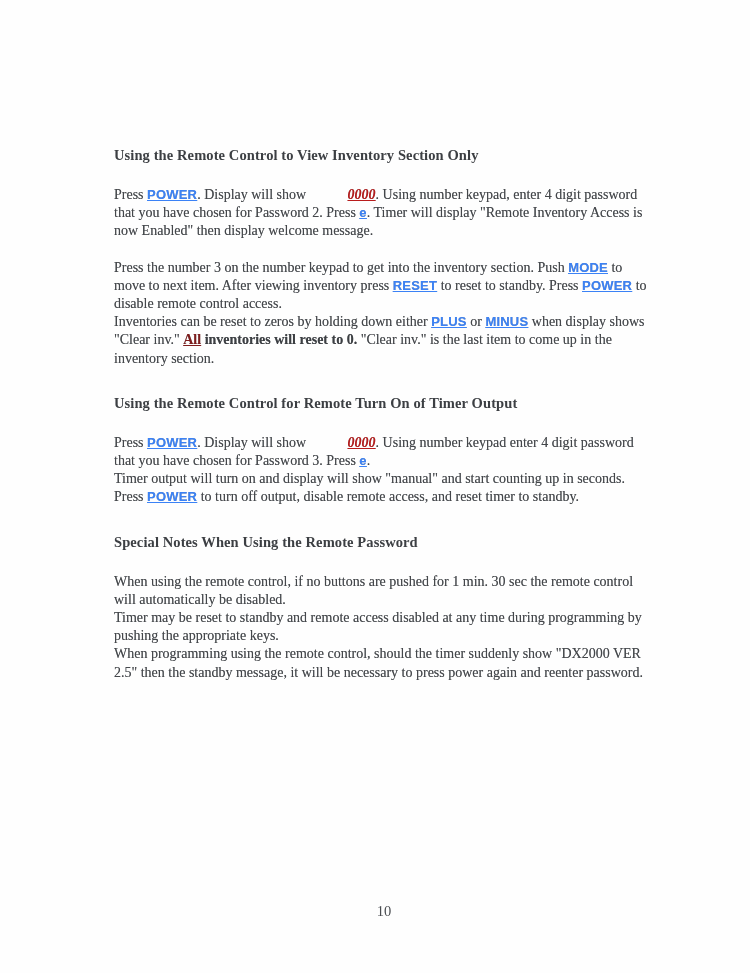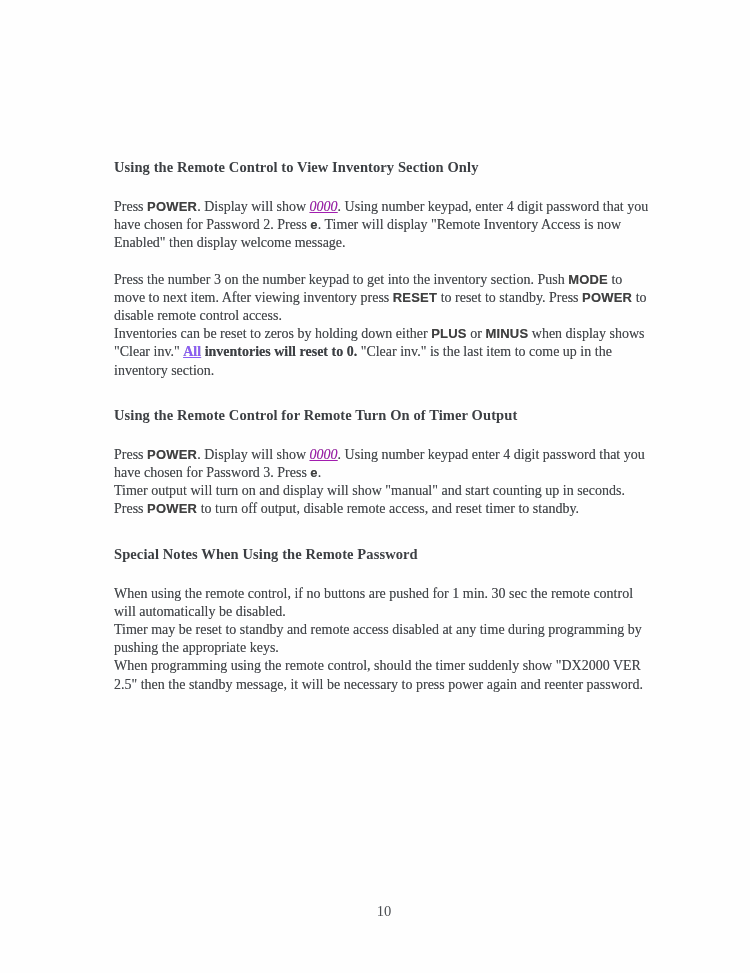--- a/index.html
+++ b/index.html
@@ -24,43 +24,45 @@
     width: 537px;
   }
   .section-heading {
     font-size: 14.5px;
     font-weight: bold;
     color: #3c3f43;
     margin: 26px 0 22px 0;
     line-height: 18px;
     letter-spacing: 0.1px;
   }
-  .section-heading:first-child { margin-top: 12px; }
+  .section-heading:first-child { margin-top: 0; }
   .para {
     font-size: 14px;
     line-height: 18.2px;
     margin: 0;
     text-shadow: 0 0 0.4px rgba(68,71,75,0.55);
   }
   .para.gap { margin-top: 18px; }
   .seg-key {
     font-family: "Liberation Sans", sans-serif;
     font-weight: bold;
     font-size: 13px;
-    color: #404040;
+    color: #3b82f6;
     letter-spacing: 0.2px;
+    text-decoration: underline;
   }
   .seg-display {
-    font-weight: normal;
+    font-weight: bold;
     font-style: italic;
     text-decoration: underline;
-    color: #a21caf;
+    color: #b91c1c;
+    margin-left: 38px;
   }
   .seg-bold { font-weight: bold; color: #3c3f43; }
-  .seg-boldu { font-weight: bold; text-decoration: underline; color: #8b5cf6; }
+  .seg-boldu { font-weight: bold; text-decoration: underline; color: #7f1d1d; }
   .page-number {
     position: absolute;
     top: 903px;
     left: 0;
     width: 100%;
     text-align: center;
     font-size: 14.5px;
     color: #4a4d51;
     padding-left: 9px;
   }

